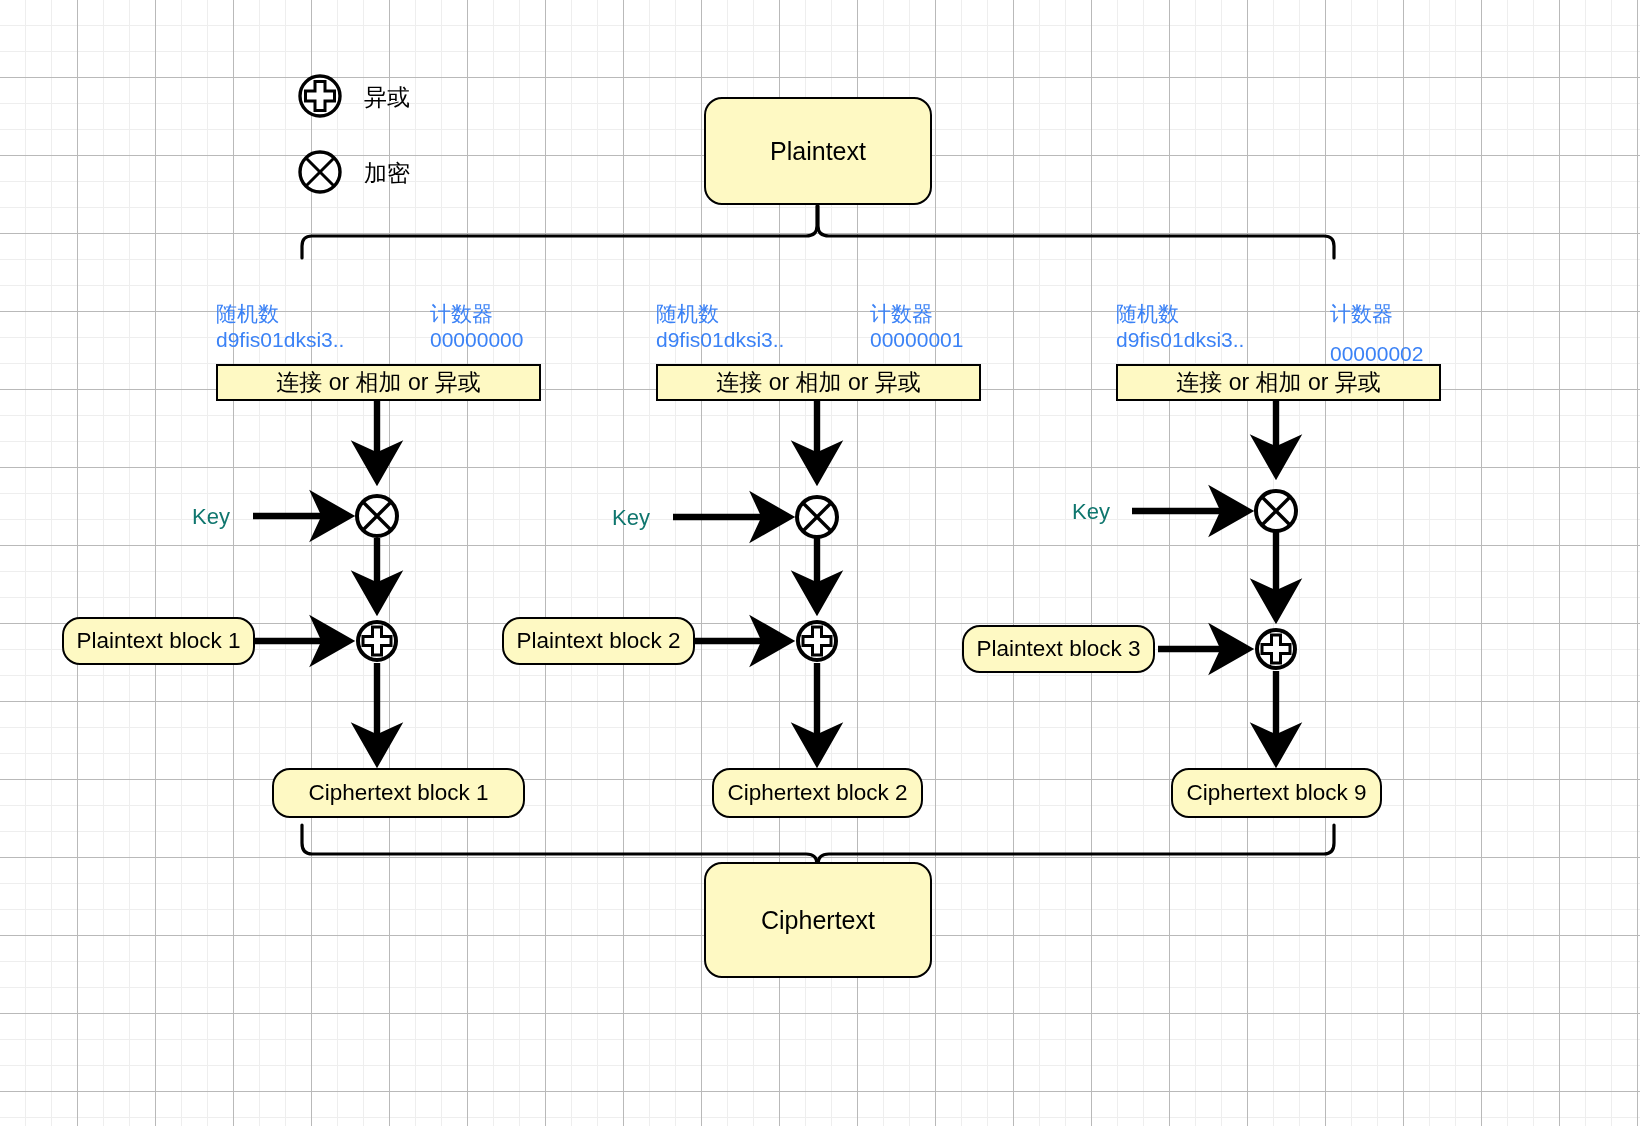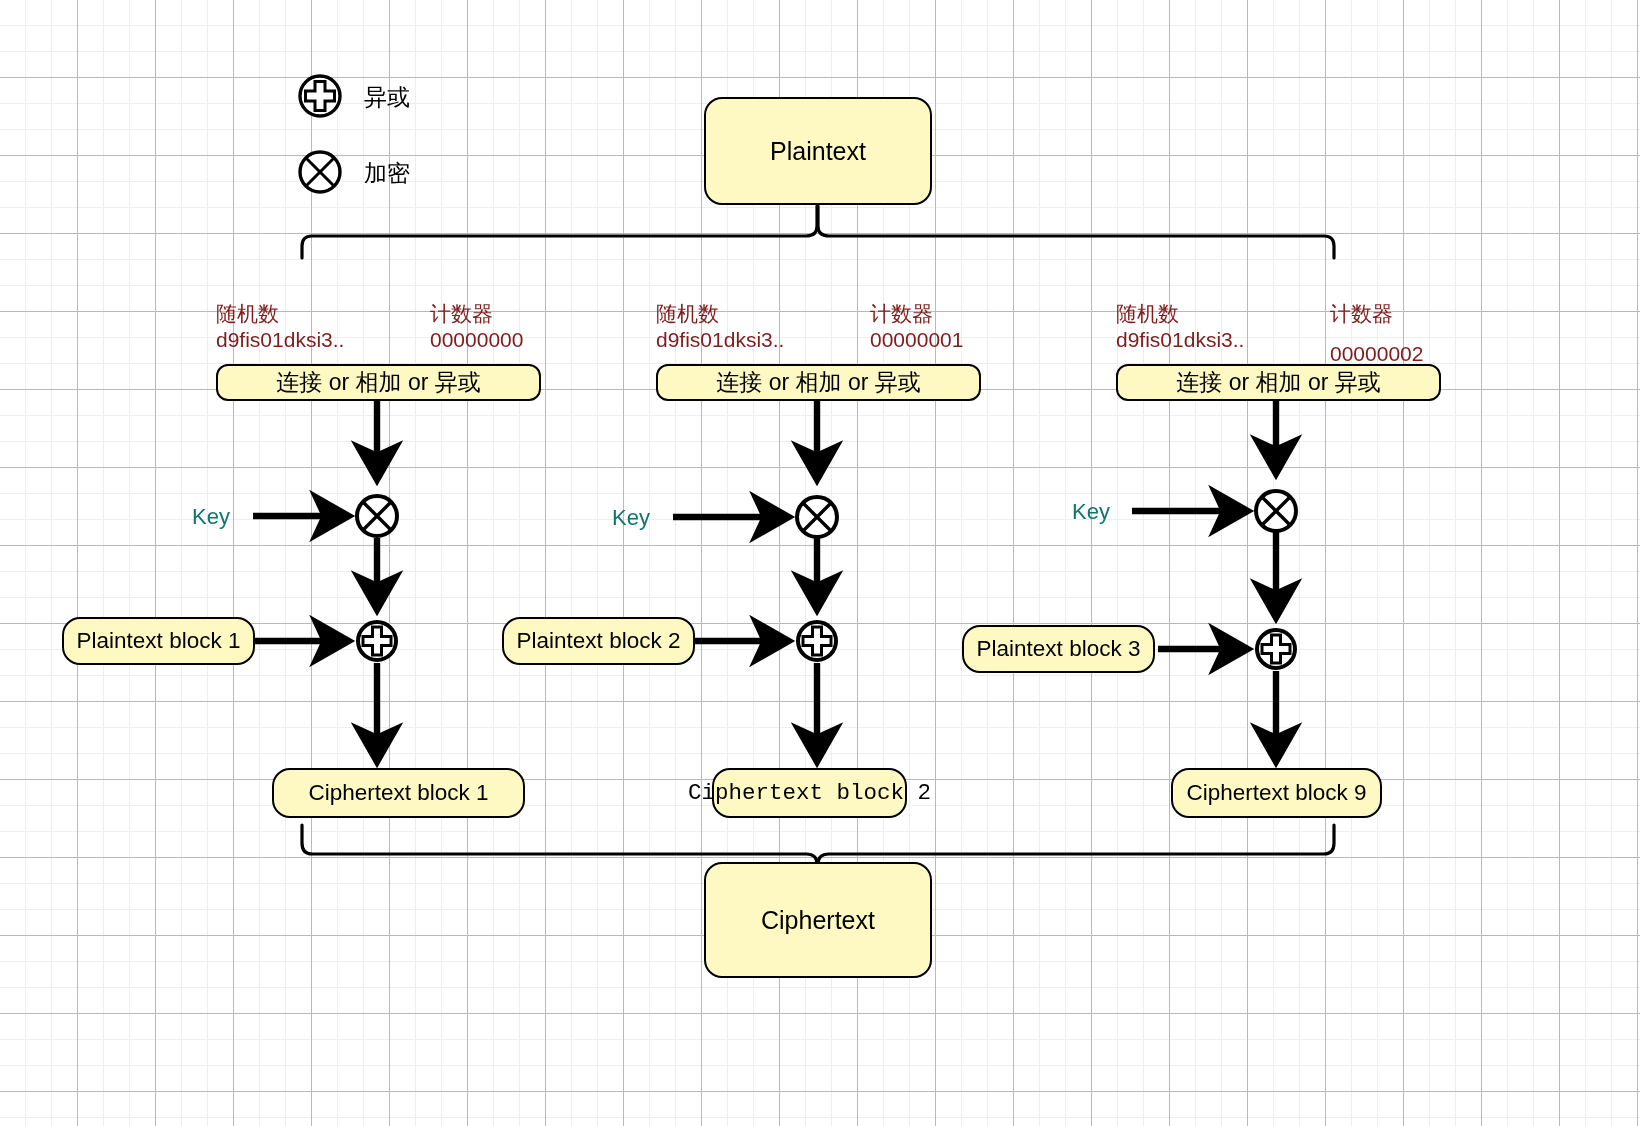--- a/index.html
+++ b/index.html
@@ -29,24 +29,24 @@
     background:#fef9c3;
     border:2.6px solid #000000;
     display:flex; align-items:center; justify-content:center;
     color:#000;
     white-space:nowrap;
     text-align:right;
   }
   .rounded { border-radius:18px; }
   .big-node { font-size:25px; }
   .blk-node { font-size:22.5px; }
-  .combine-node { border-width:2.6px; border-radius:12px; font-size:23px; }
+  .combine-node { border-width:2.6px; border-radius:0; font-size:23px; }
 
   .plain-label {
-    position:absolute; font-size:21px; color:#7f1d1d; white-space:nowrap;
+    position:absolute; font-size:21px; color:#3b82f6; white-space:nowrap;
   }
   .legend-text { position:absolute; font-size:23px; color:#000; white-space:nowrap; }
   .key-label { position:absolute; font-size:22px; color:#0f766e; white-space:nowrap; }
 </style>
 </head>
 <body>
 
 <div id="canvas"></div>
 
 <svg id="svg-layer" viewBox="0 0 1640 1126" xmlns="http://www.w3.org/2000/svg">
@@ -143,21 +143,21 @@
 <div class="node rounded blk-node" style="left:62px; top:617px; width:193px; height:48px;">Plaintext block 1</div>
 <div class="node rounded blk-node" style="left:272px; top:768px; width:253px; height:50px;">Ciphertext block 1</div>
 
 <div class="plain-label" style="left:656px; top:300px;">随机数</div>
 <div class="plain-label" style="left:656px; top:328px;">d9fis01dksi3..</div>
 <div class="plain-label" style="left:870px; top:300px;">计数器</div>
 <div class="plain-label" style="left:870px; top:328px;">00000001</div>
 <div class="node combine-node" style="left:656px; top:364px; width:325px; height:37px;">连接 or 相加 or 异或</div>
 <div class="key-label" style="left:612px; top:505px;">Key</div>
 <div class="node rounded blk-node" style="left:502px; top:617px; width:193px; height:48px;">Plaintext block 2</div>
-<div class="node rounded blk-node" style="left:712px; top:768px; width:195px; height:50px;font-family:Liberation Mono, monospace;">Ciphertext block 2</div>
+<div class="node rounded blk-node" style="left:712px; top:768px; width:211px; height:50px;">Ciphertext block 2</div>
 
 <div class="plain-label" style="left:1116px; top:300px;">随机数</div>
 <div class="plain-label" style="left:1116px; top:328px;">d9fis01dksi3..</div>
 <div class="plain-label" style="left:1330px; top:300px;">计数器</div>
 <div class="plain-label" style="left:1330px; top:328px;margin-top:14px;">00000002</div>
 <div class="node combine-node" style="left:1116px; top:364px; width:325px; height:37px;">连接 or 相加 or 异或</div>
 <div class="key-label" style="left:1072px; top:499px;">Key</div>
 <div class="node rounded blk-node" style="left:962px; top:625px; width:193px; height:48px;">Plaintext block 3</div>
 <div class="node rounded blk-node" style="left:1171px; top:768px; width:211px; height:50px;">Ciphertext block 9</div>
 

